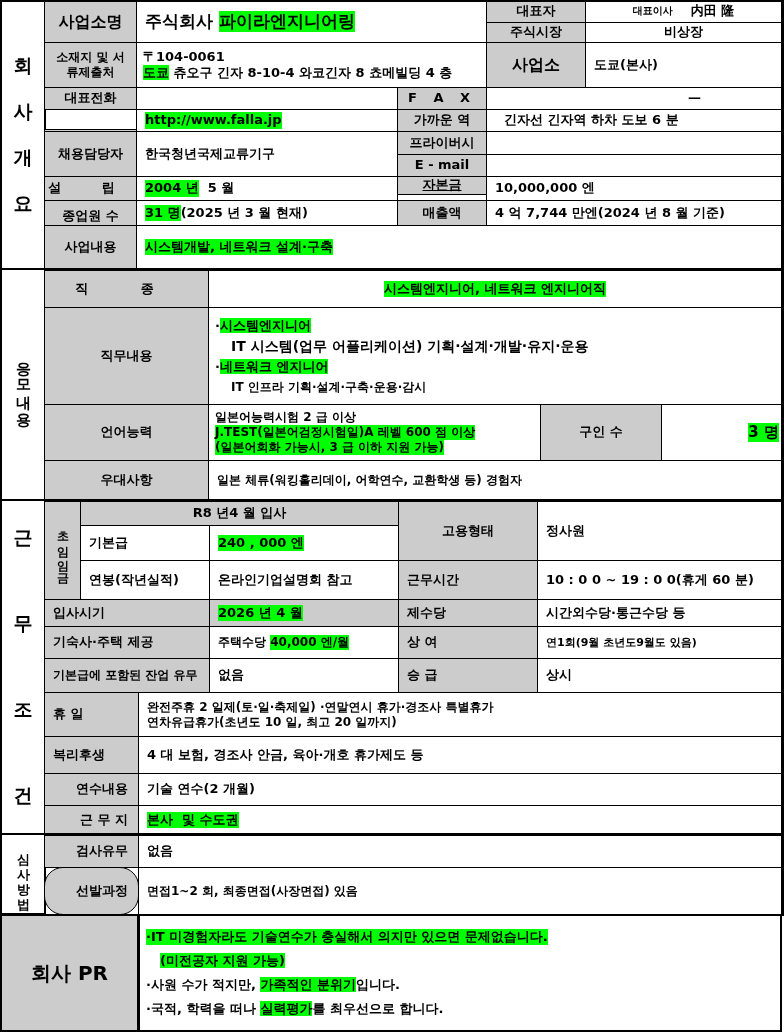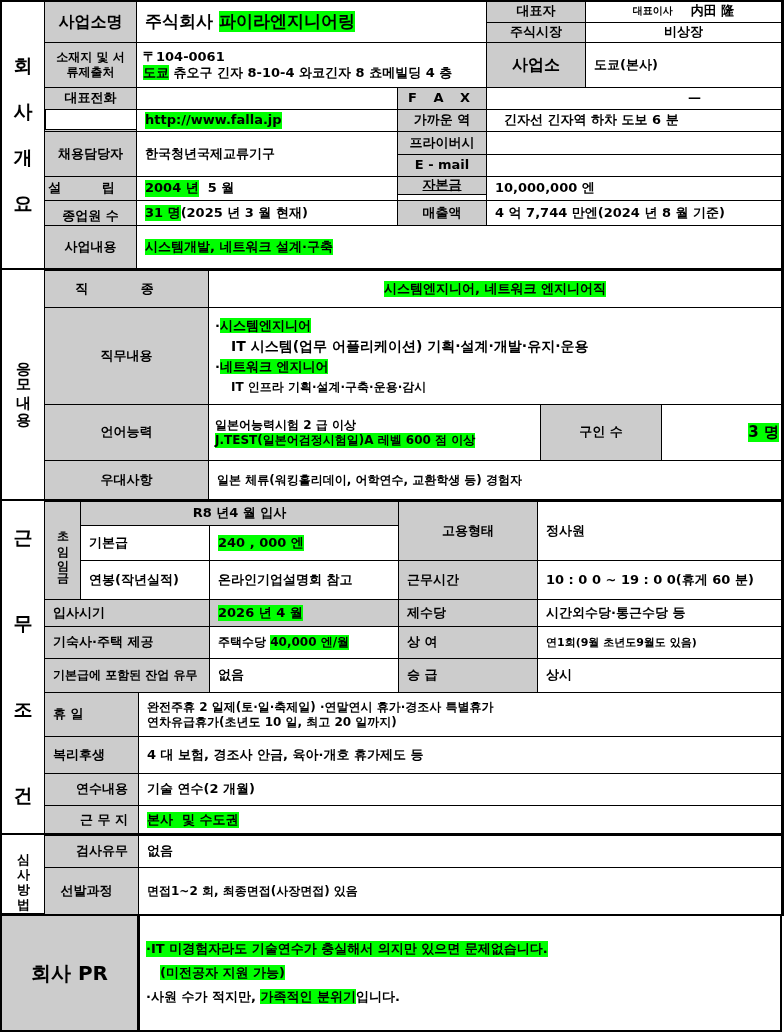--- a/index.html
+++ b/index.html
@@ -178,20 +178,21 @@
   <span class="line">·<span class="hl">네트워크 엔지니어</span></span>
   <span class="line" style="padding-left:16px;font-size:12px;">IT 인프라 기획·설계·구축·운용·감시</span>
 </div>
 
 <div class="c g ctr" style="left:44px;top:404px;width:165px;height:57px;">
     <span>언어능력</span>
   </div>
 <div class="c w col" style="left:208px;top:404px;width:333px;height:57px;padding-left:6px;font-size:12px;">
   <span class="line">일본어능력시험 2 급 이상</span>
   <span class="line hl">J.TEST(일본어검정시험일)A 레벨 600 점 이상</span>
+  <span class="line hl">(일본어회화 가능시, 3 급 이하 지원 가능)</span>
 </div>
 <div class="c g ctr" style="left:540px;top:404px;width:122px;height:57px;">
     <span>구인 수</span>
   </div>
 <div class="c w" style="left:661px;top:404px;width:121px;height:57px;justify-content:flex-end;padding-right:2px;font-size:15px;">
     <span class="hl">3 명</span>
   </div>
 
 <div class="c g ctr" style="left:44px;top:460px;width:165px;height:40px;">
     <span>우대사항</span>
@@ -300,32 +301,33 @@
 <div class="c w lft" style="left:138px;top:805px;width:644px;height:30px;">
     <span class="hl" style="white-space:pre;">본사  및 수도권</span>
   </div>
 
 <div class="c g" style="left:44px;top:835px;width:95px;height:33px;justify-content:flex-end;padding-right:10px;">
     <span>검사유무</span>
   </div>
 <div class="c w lft" style="left:138px;top:835px;width:644px;height:33px;">
     <span>없음</span>
   </div>
-<div class="c g" style="left:44px;top:867px;width:95px;height:48px;justify-content:center;padding-right:10px;">
+<div class="c g" style="left:44px;top:867px;width:95px;height:48px;justify-content:flex-end;padding-right:10px;border-radius:19px;">
     <span>선발과정</span>
   </div>
 <div class="c w lft" style="left:138px;top:867px;width:644px;height:48px;font-size:12px;">
     <span>면접1~2 회, 최종면접(사장면접) 있음</span>
   </div>
 
 <div class="c g ctr" style="left:0;top:914px;width:139px;height:118px;font-size:20px;border-width:2px;">
     <span>회사 PR</span>
   </div>
 <div class="c w col" style="left:138px;top:914px;width:644px;height:118px;padding-left:6px;gap:8px;font-size:13px;border-width:2px;">
   <span class="line hl">·IT 미경험자라도 기술연수가 충실해서 의지만 있으면 문제없습니다.</span>
   <span class="line" style="padding-left:14px;"><span class="hl">(미전공자 지원 가능)</span></span>
   <span class="line"><span style="white-space:pre;">·사원 수가 적지만, </span><span class="hl">가족적인 분위기</span><span>입니다.</span></span>
+  <span class="line"><span style="white-space:pre;">·국적, 학력을 떠나 </span><span class="hl">실력평가</span><span>를 최우선으로 합니다.</span></span>
 </div>
 
 <div class="frame" style="left:0;top:0;width:784px;height:270px;"></div>
 <div class="frame" style="left:0;top:268px;width:784px;height:233px;"></div>
 <div class="frame" style="left:0;top:499px;width:784px;height:336px;"></div>
 <div class="frame" style="left:0;top:833px;width:784px;height:83px;"></div>
 
 </body></html>

